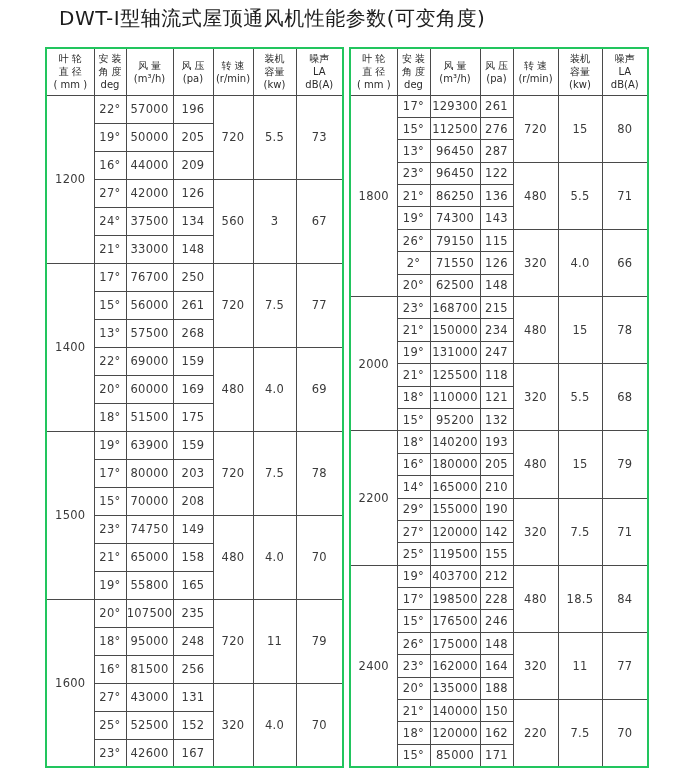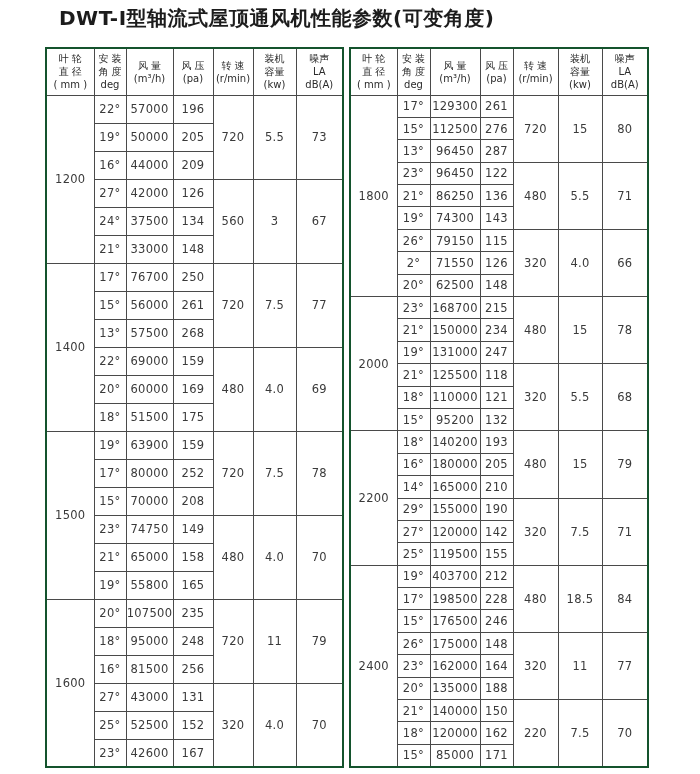--- a/index.html
+++ b/index.html
@@ -3,29 +3,29 @@
 <meta charset="utf-8">
 <style>
   html,body{margin:0;padding:0;}
   body{
     width:700px;height:774px;background:#ffffff;position:relative;
     font-family:"DejaVu Sans","Liberation Sans",sans-serif;
     color:#2e2e2e;overflow:hidden;
   }
   .page-title{
     position:absolute;left:59px;top:5px;
-    font-size:20px;font-weight:bold;letter-spacing:0.5px;color:#1c1c1c;
+    font-size:20px;font-weight:normal;letter-spacing:0.5px;color:#1c1c1c;
     white-space:nowrap;
   }
   .tables{
     position:absolute;left:45px;top:47px;display:flex;align-items:flex-start;
   }
   table{
     border-collapse:collapse;table-layout:fixed;
-    border:2px solid #14532d;
+    border:2px solid #22c55e;
   }
   .t-left{width:297px;margin-right:5px;}
   .t-right{width:298px;}
   th,td{
     border:1px solid #4a4a4a;
     text-align:center;vertical-align:middle;
     padding:0;overflow:hidden;
   }
   th{
     font-weight:normal;font-size:10px;line-height:1.3;
@@ -157,21 +157,21 @@
           <td>19°</td>
           <td>63900</td>
           <td>159</td>
           <td rowspan="3">720</td>
           <td rowspan="3">7.5</td>
           <td rowspan="3">78</td>
         </tr>
         <tr>
           <td>17°</td>
           <td>80000</td>
-          <td>252</td>
+          <td>203</td>
         </tr>
         <tr>
           <td>15°</td>
           <td>70000</td>
           <td>208</td>
         </tr>
         <tr>
           <td>23°</td>
           <td>74750</td>
           <td>149</td>

